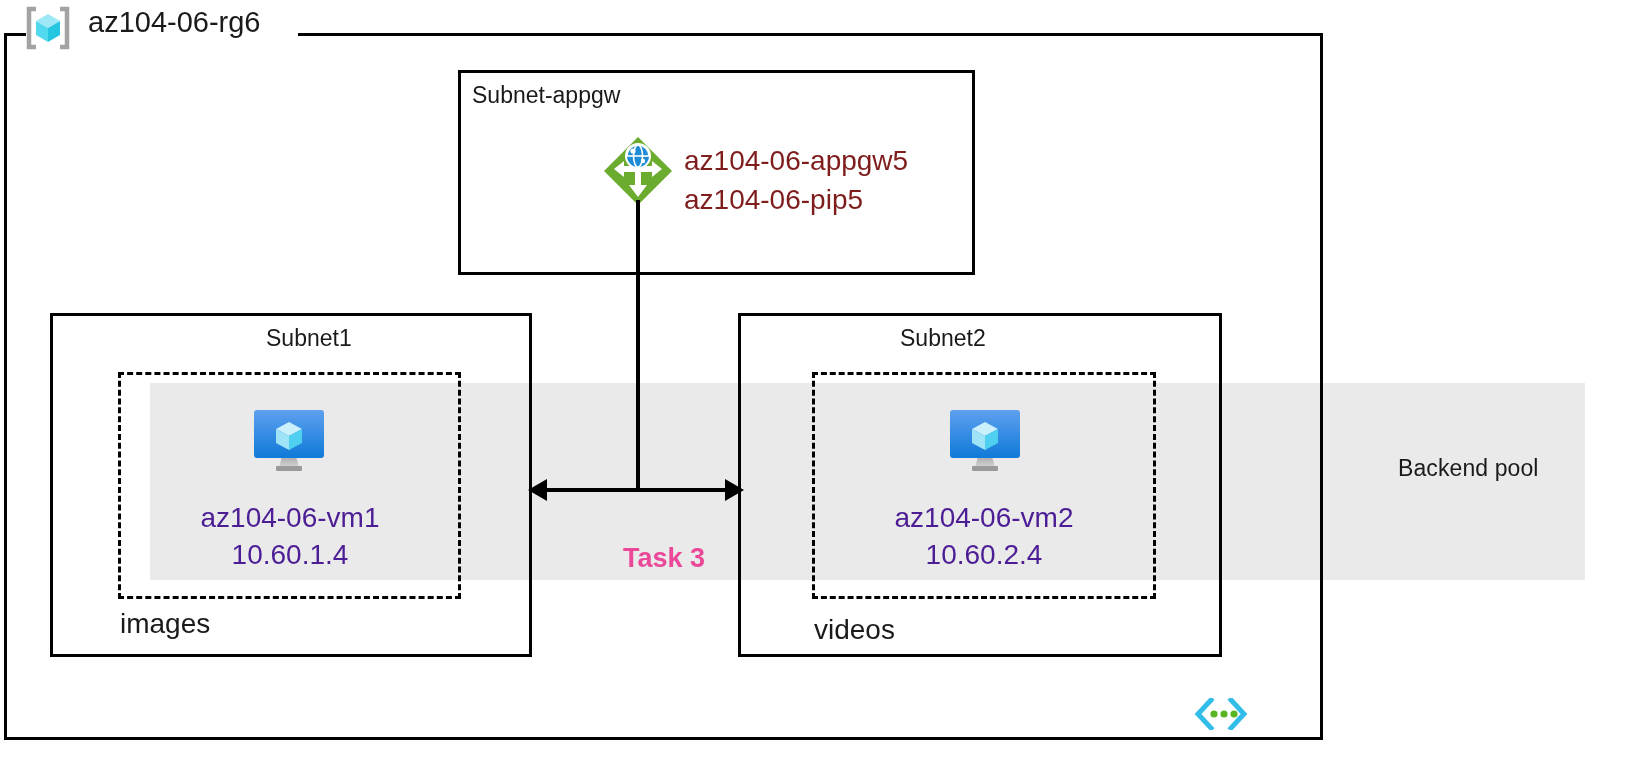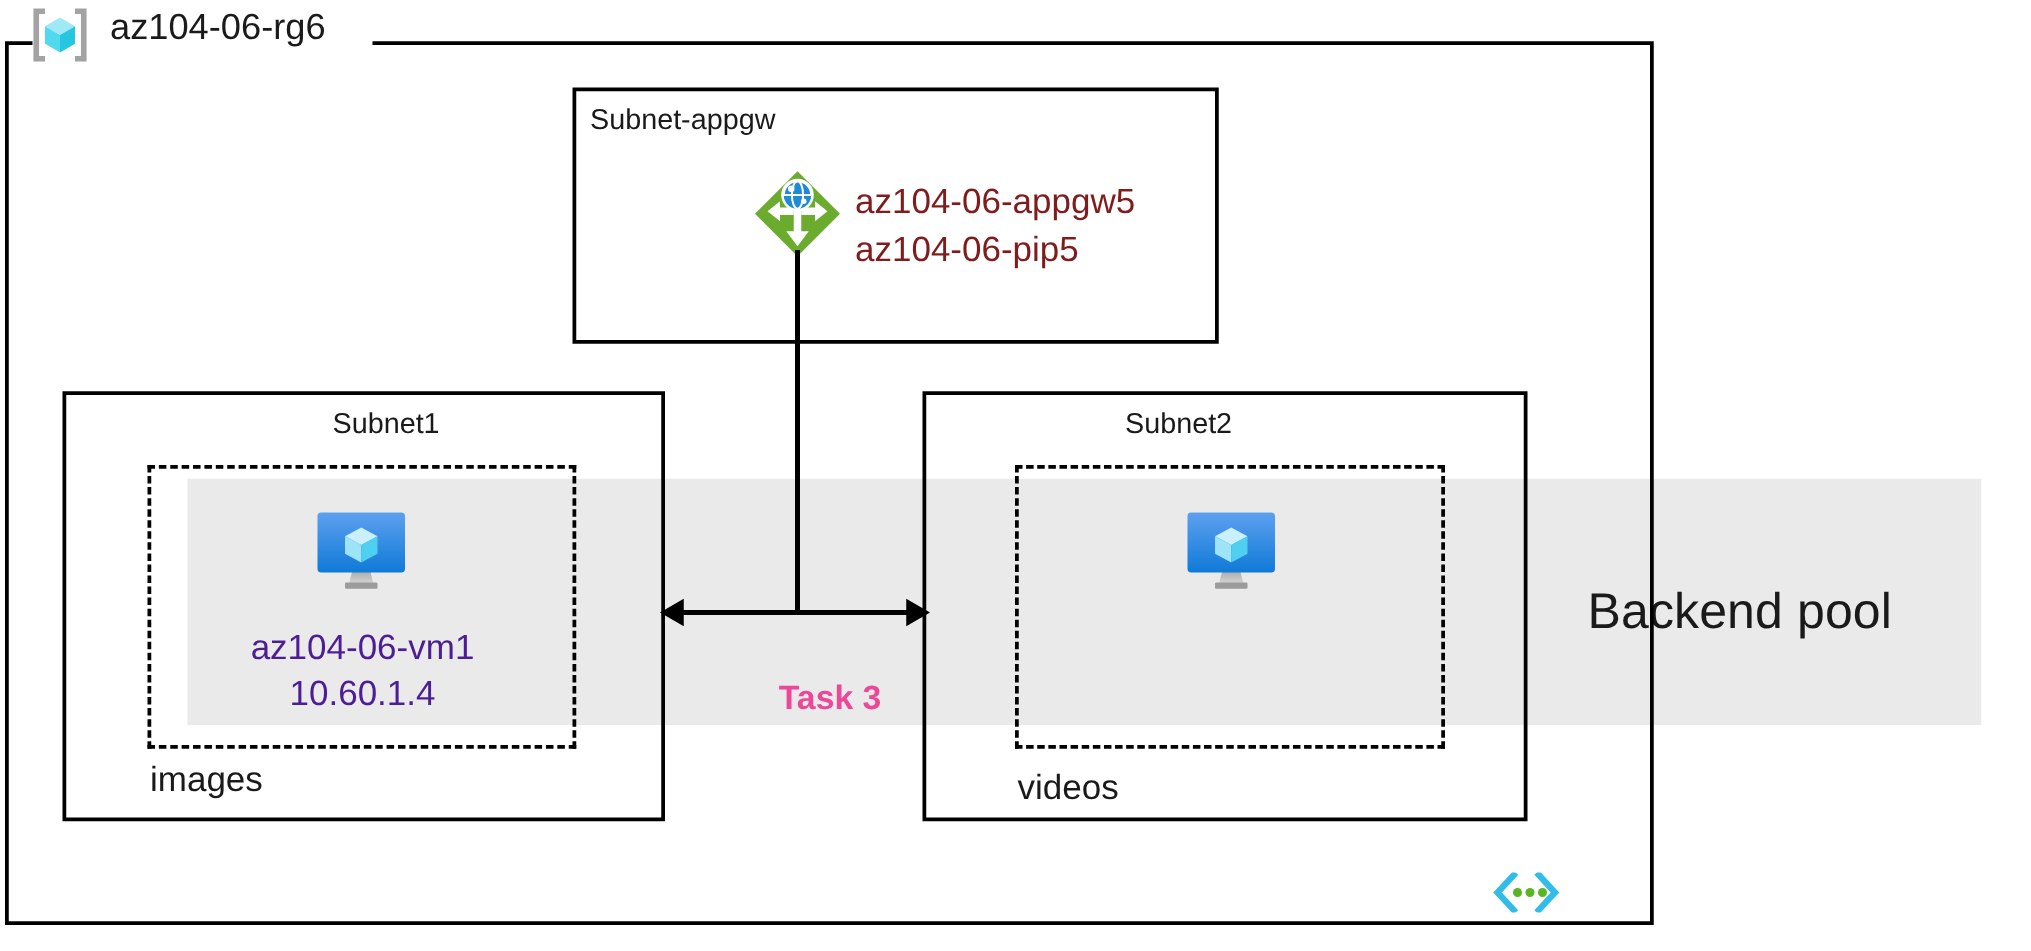--- a/index.html
+++ b/index.html
@@ -24,27 +24,26 @@
   .backend-band {
     position: absolute;
     left: 150px;
     top: 383px;
     width: 1435px;
     height: 197px;
     background: #eaeaea;
   }
   .backend-label {
     position: absolute;
-    left: 1270px;
+    left: 1398px;
     top: 455px;
-    font-size: 40px;
+    font-size: 23px;
     color: #1a1a1a;
     white-space: nowrap;
     letter-spacing: 0.1px;
-    margin-top: 12px;
   }
 
   
   .rg-box {
     position: absolute;
     left: 4px;
     top: 33px;
     width: 1319px;
     height: 707px;
     border: 3px solid #000000;
@@ -303,20 +302,24 @@
         </linearGradient>
       </defs>
       <path d="M30 48 L44 48 L47 60 L27 60 Z" fill="url(#vmStand2)"></path>
       <rect x="24" y="58" width="26" height="5" rx="1" fill="#9b9b9b"></rect>
       <rect x="2" y="2" width="70" height="48" rx="3" fill="url(#vmScreen2)"></rect>
       <polygon points="37,14 50,21 37,28 24,21" fill="#c9f0fb"></polygon>
       <polygon points="24,21 37,28 37,42 24,35" fill="#9fe3f7"></polygon>
       <polygon points="37,28 50,21 50,35 37,42" fill="#4fd0f0"></polygon>
     </svg>
   </div>
+  <div class="vm-label vm-label-2">
+    <div>az104-06-vm2</div>
+    <div>10.60.2.4</div>
+  </div>
   <div class="asg-label asg-label-2">videos</div>
 
   <div class="vnet-icon">
     <svg width="54" height="32" viewBox="0 0 54 32">
       <path d="M17 2 L4 16 L17 30" fill="none" stroke="#32bde8" stroke-width="5" stroke-linecap="square"></path>
       <path d="M37 2 L50 16 L37 30" fill="none" stroke="#32bde8" stroke-width="5" stroke-linecap="square"></path>
       <circle cx="20" cy="16" r="3.6" fill="#5ab522"></circle>
       <circle cx="30" cy="16" r="3.6" fill="#5ab522"></circle>
       <circle cx="40" cy="16" r="3.6" fill="#5ab522"></circle>
     </svg>

